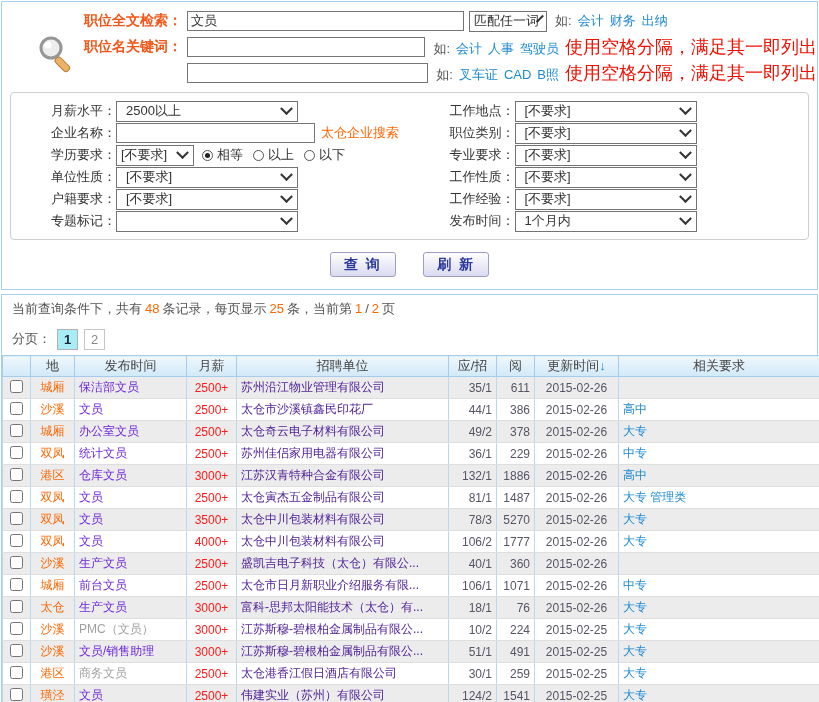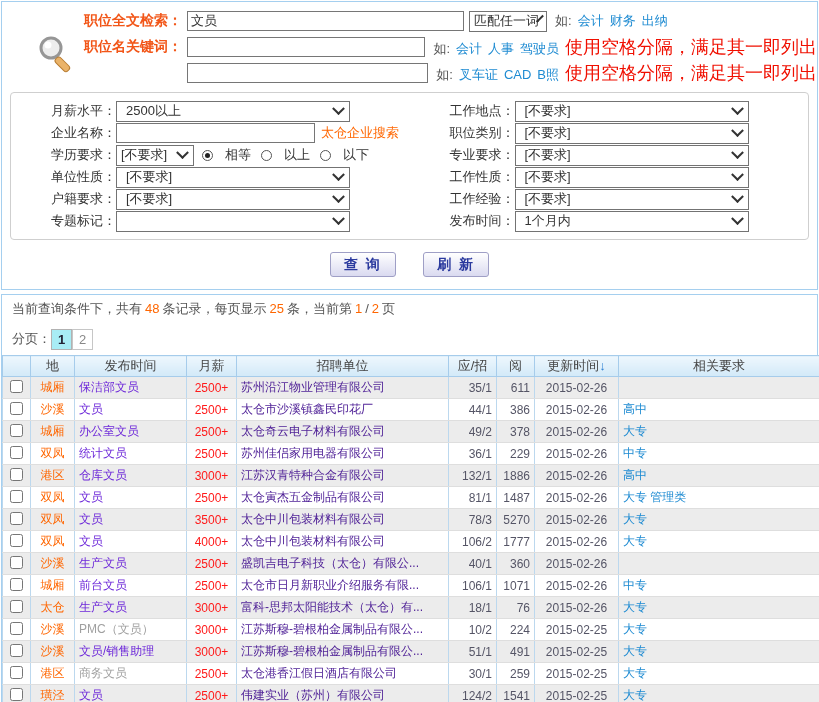--- a/index.html
+++ b/index.html
@@ -21,45 +21,45 @@
   
   .sel { display:inline-flex; align-items:center; height:21px; border:1px solid #737373; background:#fff; padding:0 2px 0 4px; font-size:13px; color:#333; cursor:default; }
   .sel .chev { margin-left:auto; width:9px; height:9px; border-right:2px solid #333; border-bottom:2px solid #333; transform:rotate(45deg) translate(-2px,-2px); margin-right:4px; }
   .sel-match { width:78px; margin-left:5px; }
 
   
   .filter-panel { position:relative; margin:6px 8px 0 8px; height:148px; border:1px solid #cfcfcf; border-radius:4px; padding-top:7px; display:flex; }
   .fcol { width:50%; position:relative; }
   .frow { display:flex; align-items:center; height:22px; white-space:nowrap; }
   .flabel { display:inline-block; width:105px; text-align:right; color:#333; font-size:13px; }
-  .fsel { width:234px;padding-left:9px; } .fsel-narrow { width:78px; }
+  .fsel { width:182px;padding-left:9px; } .fsel-narrow { width:78px; }
   .finput { width:199px; height:20px; border:1px solid #767676; background:#fff; }
   .flink { color:#ff6600; margin-left:6px; font-size:13px; text-decoration:none; cursor:pointer; }
   .radios { display:inline-flex; align-items:center; margin-left:8px; gap:10px; font-size:13px; }
-  .radio-item { display:inline-flex; align-items:center; gap:12px; cursor:pointer; }
+  .radio-item { display:inline-flex; align-items:center; gap:4px; cursor:pointer; }
   .rdot { display:inline-block; width:11px; height:11px; border:1px solid #555; border-radius:50%; background:#fff; position:relative; }
   .rdot.checked::after { content:""; position:absolute; left:2px; top:2px; width:5px; height:5px; border-radius:50%; background:#222; }
 
   .btn-row { text-align:center; margin:12px 0 12px 0; }
   .btn { display:inline-block; width:66px; height:25px; line-height:23px; border:1px solid #9f9fc6; border-radius:3px; background:linear-gradient(#ffffff,#dadaf0); color:#2b3a9e; font-weight:bold; font-size:14px; letter-spacing:2px; margin:0 12px; cursor:pointer; text-align:center; }
 
   
   .bottom-box { position:relative; margin:0 1px; border:1px solid #a5cfef; height:420px; }
   .result-bar { position:relative; height:28px; line-height:28px; padding:0 10px; font-size:13px; color:#555; white-space:nowrap; }
   .num { color:#ff6600; padding:0 3px; }
   .pager { position:absolute; right:12px; top:0; height:28px; display:flex; align-items:center; gap:14px; font-size:13px; }
   .pg { display:inline-flex; align-items:center; gap:3px; cursor:pointer; text-decoration:none; }
   .pg.gray { color:#555; } .pg.blue { color:#1e8bd2; }
   .tri { display:inline-block; width:0; height:0; border-style:solid; }
   .tri-left-gray  { border-width:5px 7px 5px 0; border-color:transparent #8a9ab4 transparent transparent; }
   .tri-right-blue { border-width:5px 0 5px 7px; border-color:transparent transparent transparent #2e86d8; }
   .pbar-gray { display:inline-block; width:2px; height:10px; background:#8a9ab4; }
   .pbar-blue { display:inline-block; width:2px; height:10px; background:#2e86d8; }
 
-  .pages-row { display:flex; align-items:center; height:32px; padding:0 10px; font-size:13px; color:#555; }
+  .pages-row { display:flex; align-items:center; height:32px; padding:0 10px; gap:6px; font-size:13px; color:#555; }
   .page-btn { display:inline-block; width:21px; height:21px; line-height:19px; text-align:center; border:1px solid #c6c6c6; background:#fff; color:#888; cursor:pointer; font-size:13px; }
   .page-btn.active { background:#a8edf5; border-color:#b2b2b2; color:#223; font-weight:bold; }
 
   table.jobs { width:100%; border-collapse:collapse; table-layout:fixed; font-size:12px; }
   table.jobs th { height:21px; background:linear-gradient(#eef7fd,#d2e9f8); border:1px solid #a6cceb; border-left:none; color:#444; font-weight:normal; font-size:13px; }
   table.jobs th:first-child { border-left:1px solid #a6cceb; }
   table.jobs td { height:22px; border-right:1px solid #bcd8ee; border-bottom:1px solid #dedede; padding:0 4px; overflow:hidden; white-space:nowrap; }
   table.jobs td:first-child { border-left:1px solid #bcd8ee; }
   tr.odd td { background:#ececec; } tr.even td { background:#ffffff; }
   .c-check { text-align:center; }

